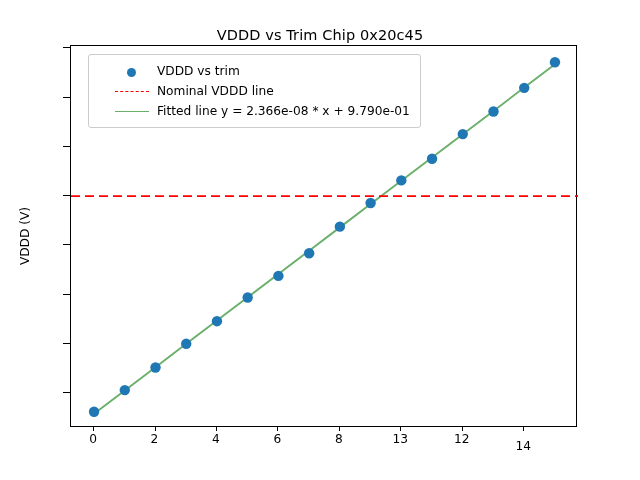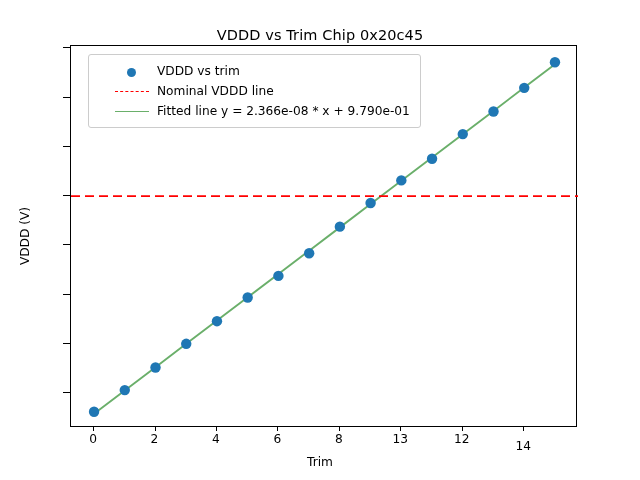--- a/index.html
+++ b/index.html
@@ -149,21 +149,20 @@
   }
 </style>
 </head>
 <body>
 
 <div id="figure">
 
   <div id="chart-title">VDDD vs Trim Chip 0x20c45</div>
 
   <div id="ylabel">VDDD (V)</div>
-  <div id="xlabel">Trim</div>
 
   <div id="ytick-labels"></div>
   <div id="ytick-marks">
       <div class="ytick-mark" style="top: 392.049px;"></div>
       <div class="ytick-mark" style="top: 342.822px;"></div>
       <div class="ytick-mark" style="top: 293.595px;"></div>
       <div class="ytick-mark" style="top: 244.369px;"></div>
       <div class="ytick-mark" style="top: 195.142px;"></div>
       <div class="ytick-mark" style="top: 145.915px;"></div>
       <div class="ytick-mark" style="top: 96.6881px;"></div>

